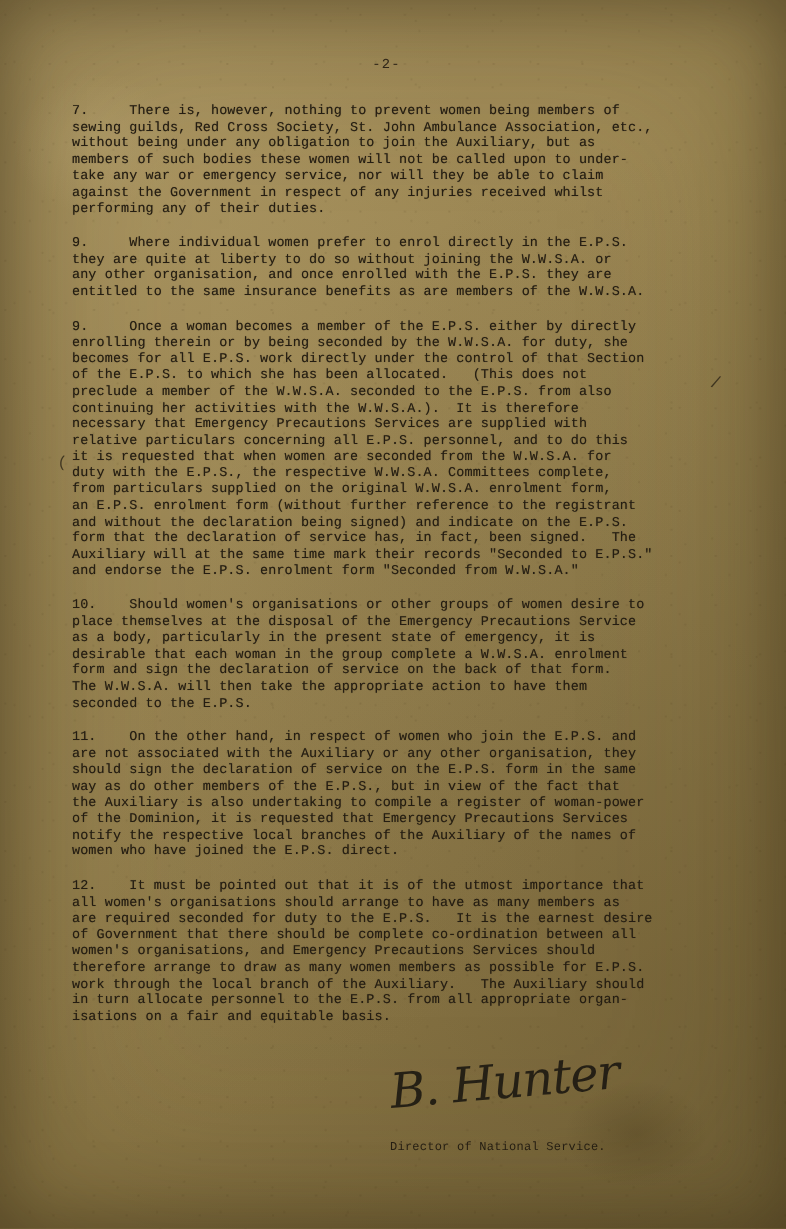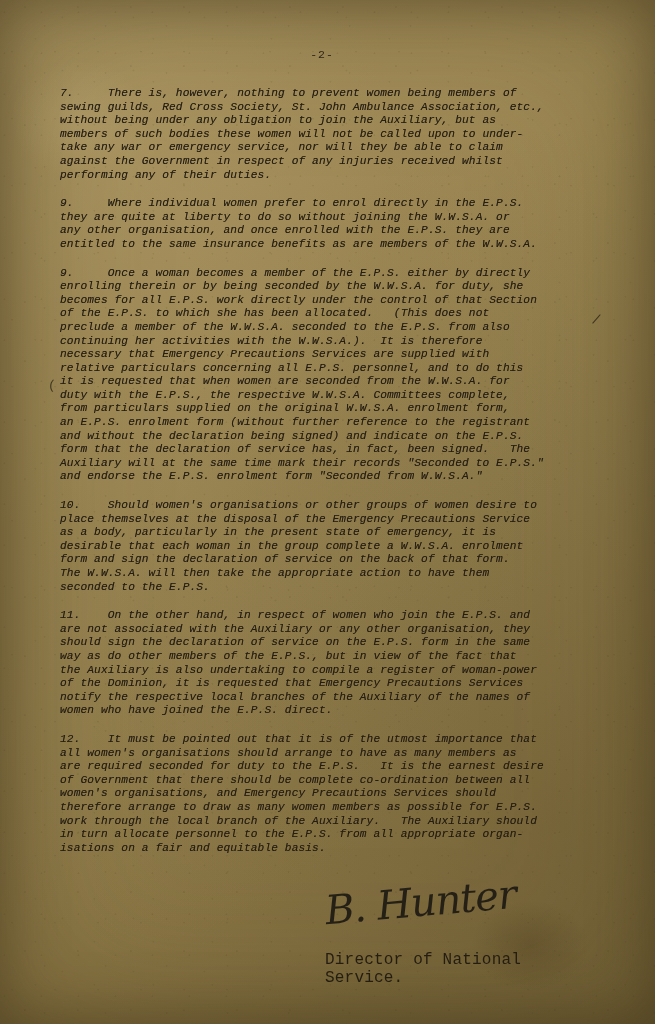--- a/index.html
+++ b/index.html
@@ -70,21 +70,20 @@
   .para {
     position: relative;
     color: #241d12;
     font-size: 11.2px;
     line-height: 13.6px;
     letter-spacing: 0.1px;
     margin: 0 0 15px 0;
     white-space: pre-wrap;
     text-shadow: 0 0 0.6px rgba(35,28,16,0.55);
     font-family: "Liberation Mono", monospace;
-    font-style: italic;
   }
   .p-indent {
     text-indent: 0;
   }
   .sig-block {
     margin-top: 30px;
     position: relative;
     height: 120px;
   }
   .signature {
@@ -97,21 +96,21 @@
     color: #1e1a12;
     transform: rotate(-5deg);
     letter-spacing: -1px;
     opacity: 0.92;
     white-space: nowrap;
   }
   .sig-title {
     position: absolute;
     left: 265px;
     top: 66px;
-    font-size: 16px;
+    font-size: 10px;
     color: #241d12;
     letter-spacing: 0.2px;
   }
   .marginalia {
     position: absolute;
     color: #241d12;
     font-size: 14px;
     opacity: 0.75;
   }
   .m1 { left: 532px; top: 264px; transform: rotate(12deg); }

